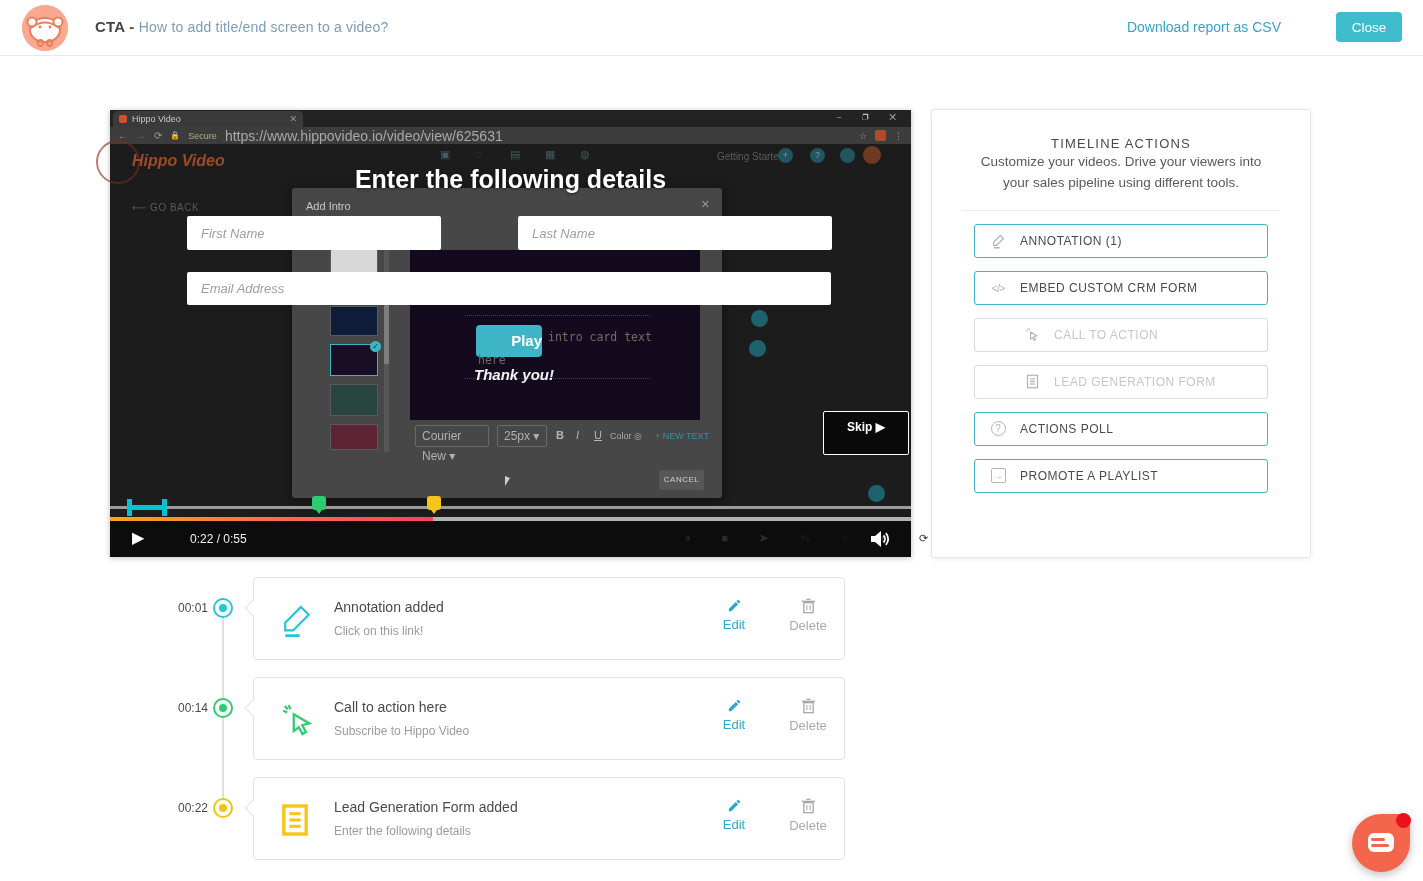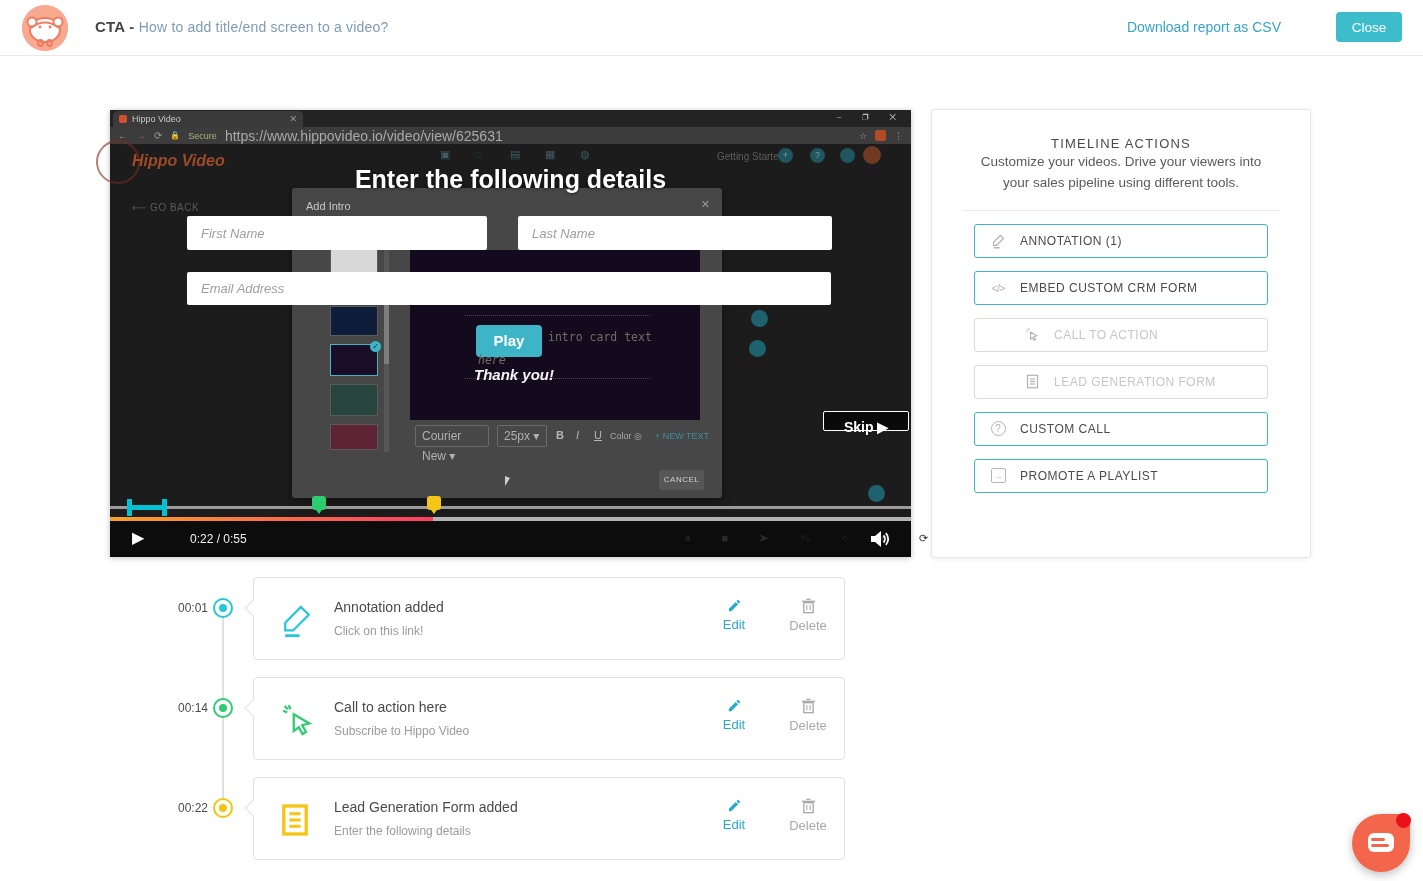--- a/index.html
+++ b/index.html
@@ -43,36 +43,36 @@
   .modal { position:absolute; left:182px; top:78px; width:430px; height:310px; background:#474747; border-radius:3px; box-shadow:0 3px 12px rgba(0,0,0,.4); }
   .modal-title { position:absolute; left:14px; top:12px; font-size:11px; color:#c7c7c7; }
   .modal-x { position:absolute; right:12px; top:10px; font-size:11px; color:#9a9a9a; }
   .thumb { position:absolute; left:38px; width:48px; border:1px solid #5a5a5a; }
   .thumb.sel { border:1.5px solid #3db5c6; }
   .badge { position:absolute; right:-4px; top:-4px; width:11px; height:11px; border-radius:50%; background:#3db5c6; color:#0e2a2e; font-size:8px; text-align:center; line-height:11px; }
   .scrolltrack { position:absolute; left:92px; top:58px; width:5px; height:206px; background:#565656; }
   .scrollthumb { position:absolute; left:0; top:28px; width:5px; height:90px; background:#7d7d7d; }
   .preview { position:absolute; left:118px; top:62px; width:290px; height:170px; background:#130a1d; overflow:hidden; }
   .dotline { position:absolute; left:55px; width:185px; border-top:1px dotted #4b4452; }
-  .play-btn { position:absolute; left:66px; top:75px; width:66px; height:32px; background:#3db5c6; border-radius:4px; color:#fff; font-size:15px; font-weight:700; text-align:center; line-height:32px; }
+  .play-btn { position:absolute; left:66px; top:75px; width:66px; height:32px; background:#3db5c6; border-radius:4px; color:#fff; font-size:15px; font-weight:700; text-align:right; line-height:32px; }
   .intro-txt { position:absolute; left:138px; top:80px; font-family:"DejaVu Sans Mono", monospace; font-size:11.5px; color:#6e6e62; }
-  .intro-txt2 { position:absolute; left:68px; top:103px; font-family:"DejaVu Sans Mono", monospace; font-size:11.5px; color:#6e6e62;font-style:italic; }
+  .intro-txt2 { position:absolute; left:68px; top:103px; font-family:"DejaVu Sans Mono", monospace; font-size:11.5px; color:#6e6e62; }
   .thankyou { position:absolute; left:64px; top:116px; font-size:15px; font-weight:700; font-style:italic; color:#f2f2f2; }
   .fontbox { position:absolute; top:237px; height:22px; border:1px solid #6a6a6a; border-radius:2px; font-size:12px; color:#b0b0b0; line-height:20px; padding:0 6px; }
   .fmt { position:absolute; top:241px; font-size:11px; color:#b5b5b5; }
   .colorlbl { position:absolute; left:318px; top:243px; font-size:9px; color:#ababab; }
   .newtext { position:absolute; left:363px; top:243px; font-size:9px; color:#3d8fa0; }
   .m-btn { position:absolute; top:282px; height:20px; border-radius:2px; font-size:8px; text-align:center; line-height:20px; letter-spacing:.5px; }
   .cursor { position:absolute; left:213px; top:288px; width:0; height:0; border-left:5px solid #cfcfcf; border-bottom:8px solid transparent; border-top:2px solid transparent; }
 
   
   .lg-title { position:absolute; left:0; top:55px; width:100%; text-align:center; font-size:25px; font-weight:700; color:#fff; text-shadow:0 1px 3px rgba(0,0,0,.5); }
   .lg-input { position:absolute; height:34px; background:#fff; border:none; border-radius:2px; padding:0 14px; font-size:13px; font-family:inherit; color:#333; }
   .lg-input::placeholder { color:#9e9e9e; font-style:italic; }
-  .skip-btn { position:absolute; left:713px; top:301px; width:86px; height:20px; background:#0a0a0a; border:1px solid #fff; border-radius:2px; color:#fff; font-size:14px; font-weight:700; text-align:center; line-height:31px; }
+  .skip-btn { position:absolute; left:713px; top:301px; width:86px; height:44px; background:#0a0a0a; border:1px solid #fff; border-radius:2px; color:#fff; font-size:12px; font-weight:700; text-align:center; line-height:31px; }
 
   .tealdim { position:absolute; width:17px; height:17px; border-radius:50%; background:#1e6f7c; opacity:.85; }
 
   
   .marker-track { position:absolute; left:0; top:396px; width:100%; height:3px; background:#9b9b9b; }
   .ibeam { position:absolute; left:17px; top:389px; width:40px; height:17px; }
   .ibeam .bar { position:absolute; top:0; width:5px; height:17px; background:#00c2d1; }
   .ibeam .mid { position:absolute; left:0; top:6px; width:40px; height:5px; background:#00c2d1; }
   .pin { position:absolute; top:386px; width:14px; height:14px; border-radius:3px; }
   .pin:after { content:""; position:absolute; left:2px; top:11px; width:0; height:0; border-left:5px solid transparent; border-right:5px solid transparent; border-top-width:7px; border-top-style:solid; border-top-color:inherit; }
@@ -221,21 +221,21 @@
       <div class="m-btn" style="left:323px; width:38px; background:#a8512b; color:#dcdcdc;margin-top:48px;">SAVE</div>
       <div class="m-btn" style="left:367px; width:45px; background:#575757; color:#cfcfcf;">CANCEL</div>
       <div class="cursor"></div>
     </div>
 
     <span class="tealdim" style="left:641px; top:200px;"></span>
     <span class="tealdim" style="left:639px; top:230px;"></span>
     <span class="tealdim" style="left:758px; top:375px;"></span>
 
     <div class="lg-title">Enter the following details</div>
-    <input class="lg-input" style="left: 77px; top: 106px; width: 300px;" placeholder="First Name">
+    <input class="lg-input" style="left: 77px; top: 106px; width: 254px;" placeholder="First Name">
     <input class="lg-input" style="left: 77px; top: 162px; width: 644px; height: 33px;" placeholder="Email Address">
     <input class="lg-input" style="left: 408px; top: 106px; width: 314px;" placeholder="Last Name">
     <div class="skip-btn">Skip ▶</div>
 
     <div class="marker-track"></div>
     <div class="ibeam">
       <span class="bar" style="left:0;"></span>
         <span class="mid"></span>
         <span class="bar" style="left:35px;"></span>
     </div>
@@ -301,21 +301,21 @@
               <line x1="6" y1="16" x2="14" y2="16" stroke="currentColor" stroke-width="2"></line>
             </svg>
         </span>
         <span class="act-lbl">LEAD GENERATION FORM</span>
       </button>
 
       <button class="act-btn">
         <span class="act-ic">
           <span class="circle-ic">?</span>
         </span>
-        <span class="act-lbl">CUSTOM CALL</span>
+        <span class="act-lbl">ACTIONS POLL</span>
       </button>
 
       <button class="act-btn">
         <span class="act-ic">
           <span class="box-ic">→</span>
         </span>
         <span class="act-lbl">PROMOTE A PLAYLIST</span>
       </button>
     </div>
   </div>

